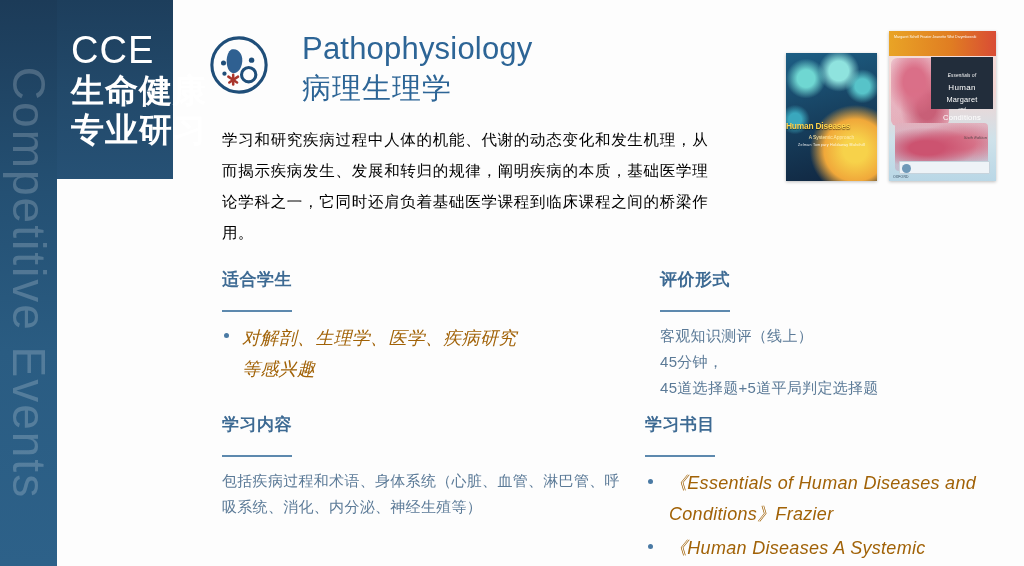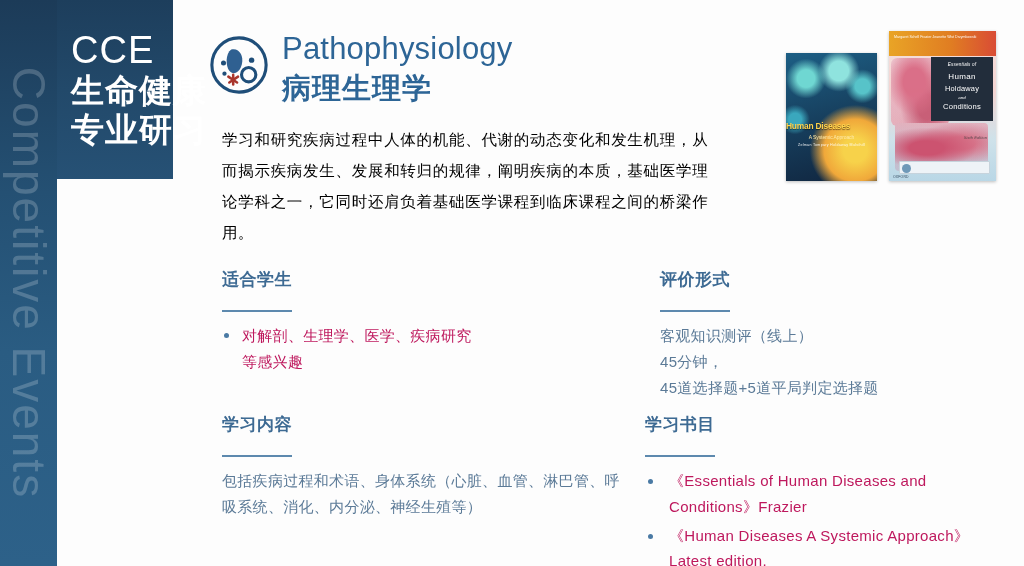--- a/index.html
+++ b/index.html
@@ -81,34 +81,34 @@
     left: 208px; top: 32px;
     display: flex;
     align-items: flex-start;
   }
   #subject-icon {
     width: 62px; height: 62px;
     flex: 0 0 62px;
     margin-top: 2px;
   }
   #title-group {
-    margin-left: 12px;
+    margin-left: 32px;
   }
   #title-en {
     font-size: 31px;
     color: #2d6596;
     font-weight: 400;
     line-height: 1.12;
     letter-spacing: 0.2px;
     white-space: nowrap;
   }
   #title-cn {
     font-size: 29px;
     color: #2d6596;
-    font-weight: 700;
+    font-weight: 400;
     line-height: 1.2;
     margin-top: 4px;
     letter-spacing: 1px;
     white-space: nowrap;
   }
 
   
   #description {
     position: absolute;
     left: 222px; top: 124px;
@@ -212,25 +212,25 @@
     height: 48px;
     background:
       radial-gradient(ellipse at 34% 52%, #cc5370 0 20%, rgba(204,83,112,0.12) 58%),
       radial-gradient(ellipse at 70% 42%, #d8778c 0 16%, rgba(216,119,140,0.1) 52%),
       linear-gradient(0deg, #bcd9e7 0%, #e6c6cf 100%);
     border-radius: 4px;
   }
   #book-right .br-panel {
     position: absolute;
     right: 3px; top: 26px;
-    width: 62px; height: 64px;
+    width: 62px; height: 52px;
     background: #222d3b;
     color: #ffffff;
     text-align: center;
-    padding-top: 5px;
+    padding-top: 16px;
     box-sizing: border-box;
   }
   #book-right .br-p1 { font-size: 4.6px; font-style: italic; letter-spacing: 0.2px; }
   #book-right .br-p2 { font-size: 8px; letter-spacing: 0.3px; margin-top: 5px; }
   #book-right .br-p3 { font-size: 7.4px; letter-spacing: 0.2px; margin-top: 3px; }
   #book-right .br-p4 { font-size: 4.4px; font-style: italic; margin-top: 2px; }
   #book-right .br-p5 { font-size: 7.6px; letter-spacing: 0.2px; margin-top: 2px; }
   #book-right .br-ed {
     position: absolute;
     right: 9px; top: 104px;
@@ -286,24 +286,25 @@
   }
   ul.bullets {
     list-style: none;
     margin: 0;
     padding: 0;
   }
   ul.bullets li {
     position: relative;
     padding-left: 20px;
     margin-bottom: 3px;
-    font-size: 15px;
+    font-size: 18px;
     line-height: 1.72;
-    color: #be185d;
+    color: #a16207;
     letter-spacing: 0.3px;
+    font-style: italic;
   }
   ul.bullets li .dot {
     position: absolute;
     left: 2px;
     top: 10px;
     width: 5px; height: 5px;
     border-radius: 50%;
     background: #4a7aa4;
   }
   .line { display: block; }
@@ -357,21 +358,21 @@
     <div class="book" id="book-right">
       <div class="br-top">
         <div class="br-top-auth">Margaret Schell Frazier
 Jeanette Wist Drzymkowski</div>
       </div>
       <div class="br-tissue-a"></div>
       <div class="br-tissue-b"></div>
       <div class="br-panel">
         <div class="br-p1">Essentials of</div>
         <div class="br-p2">Human</div>
-        <div class="br-p3">Holdaway</div>
+        <div class="br-p3">Margaret</div>
         <div class="br-p4">and</div>
         <div class="br-p5">Conditions</div>
       </div>
       <div class="br-ed">Sixth Edition</div>
       <div class="br-bar"></div>
       <div class="br-seal"></div>
       <div class="br-oxf">OXFORD</div>
     </div>
   </div>
 

